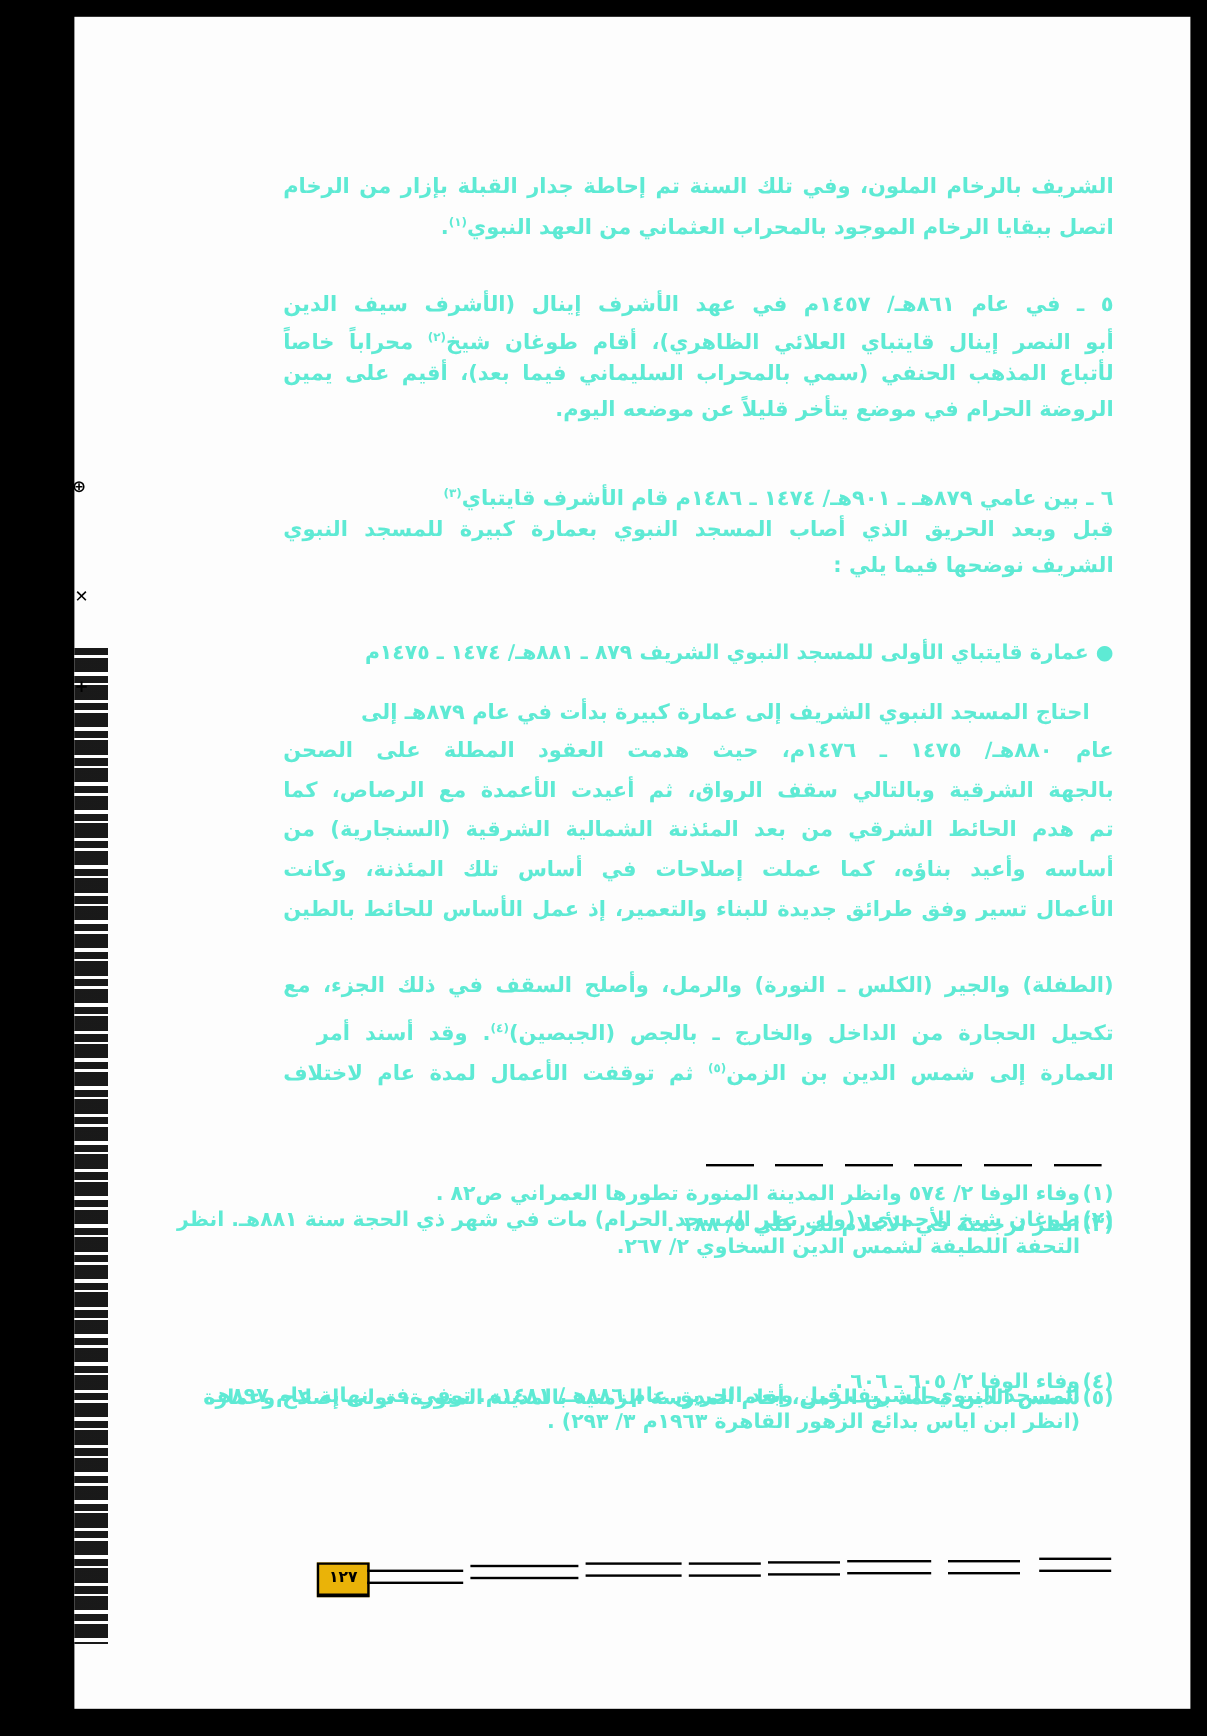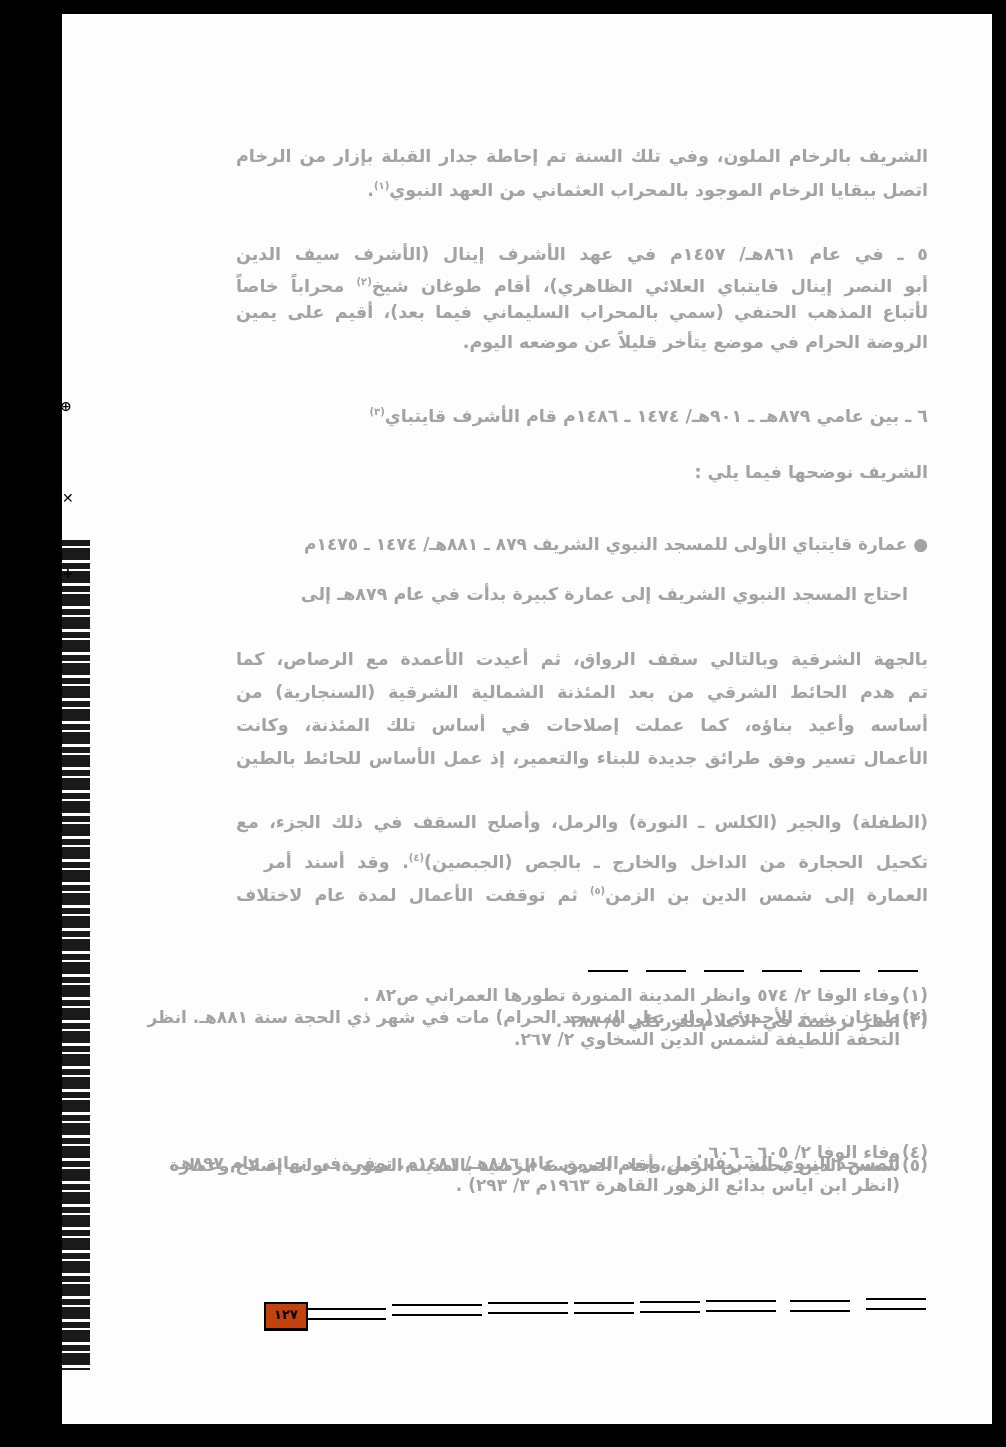--- a/index.html
+++ b/index.html
@@ -22,40 +22,40 @@
   }
   .scan-right {
     position:absolute; right:0; top:0; width:14px; height:360px; background:#000;
   }
   .scan-bottom {
     position:absolute; left:0; bottom:0; width:1006px; height:26px; background:#000;
   }
   .marg-mark { position:absolute; font-size:14px; font-weight:bold; color:#000; }
   .content {
     position:absolute; left:236px; width:692px; direction:rtl; text-align:justify;
-    color:#a3a3a3; font-weight:bold;
+    color:#5eead4; font-weight:bold;
   }
   .line {
     position:absolute; right:0; white-space:nowrap; font-size:17.5px; line-height:28px;
     letter-spacing:-0.2px;
   }
   .line.full { left:0; text-align-last:justify; }
   sup { font-size:10px; }
   .heading { font-size:17px; font-weight:bold; }
   .rule {
     position:absolute; height:2px; background:#000;
   }
   .fn-line {
     position:absolute; right:0; white-space:nowrap; font-size:17px; line-height:20px;
   }
   .fn-num { display:inline-block; width:28px; }
   .page-num {
     position:absolute; left:264px; top:1302px; width:40px; height:24px;
     border:2px solid #000; border-bottom-width:3px; font-size:13px; font-weight:bold;
-    text-align:center; line-height:22px; direction:rtl; background:#c2410c;
+    text-align:center; line-height:22px; direction:rtl; background:#eab308;
   }
   .deco {
     position:absolute; top:1302px; height:8px;
     border-top:2px solid #000; border-bottom:2px solid #000;
   }
 </style>
 </head>
 <body>
 
 <div class="scan-left"></div>
@@ -76,25 +76,27 @@
   <div class="line full" style="top:268px;">
     <span>أبو النصر إينال قايتباي العلائي الظاهري)، أقام طوغان شيخ</span><sup>(٢)</sup>
     <span>محراباً خاصاً</span>
   </div>
   <div class="line full" style="top:298px;">لأتباع المذهب الحنفي (سمي بالمحراب السليماني فيما بعد)، أقيم على يمين</div>
   <div class="line" style="top:328px;">الروضة الحرام في موضع يتأخر قليلاً عن موضعه اليوم.</div>
 
   <div class="line" style="top:398px;">
     <span>٦ ـ بين عامي ٨٧٩هـ ـ ٩٠١هـ/ ١٤٧٤ ـ ١٤٨٦م قام الأشرف قايتباي</span><sup>(٣)</sup>
   </div>
+  <div class="line full" style="top:428px;">قبل وبعد الحريق الذي أصاب المسجد النبوي بعمارة كبيرة للمسجد النبوي</div>
   <div class="line" style="top:458px;">الشريف نوضحها فيما يلي :</div>
 
   <div class="line heading" style="top:530px;">● عمارة قايتباي الأولى للمسجد النبوي الشريف ٨٧٩ ـ ٨٨١هـ/ ١٤٧٤ ـ ١٤٧٥م</div>
 
   <div class="line" style="top:580px;right:20px;">احتاج المسجد النبوي الشريف إلى عمارة كبيرة بدأت في عام ٨٧٩هـ إلى</div>
+  <div class="line full" style="top:612px;">عام ٨٨٠هـ/ ١٤٧٥ ـ ١٤٧٦م، حيث هدمت العقود المطلة على الصحن</div>
   <div class="line full" style="top:645px;">بالجهة الشرقية وبالتالي سقف الرواق، ثم أعيدت الأعمدة مع الرصاص، كما</div>
   <div class="line full" style="top:678px;">تم هدم الحائط الشرقي من بعد المئذنة الشمالية الشرقية (السنجارية) من</div>
   <div class="line full" style="top:711px;">أساسه وأعيد بناؤه، كما عملت إصلاحات في أساس تلك المئذنة، وكانت</div>
   <div class="line full" style="top:744px;">الأعمال تسير وفق طرائق جديدة للبناء والتعمير، إذ عمل الأساس للحائط بالطين</div>
   <div class="line full" style="top:777px;margin-top:31px;">(الطفلة) والجير (الكلس ـ النورة) والرمل، وأصلح السقف في ذلك الجزء، مع</div>
   <div class="line full" style="top:844px;margin-left:28px;">
     <span>تكحيل الحجارة من الداخل والخارج ـ بالجص (الجبصين)</span><sup>(٤)</sup><span>. وقد أسند أمر</span>
   </div>
   <div class="line full" style="top:877px;">
     <span>العمارة إلى شمس الدين بن الزمن</span><sup>(٥)</sup>

